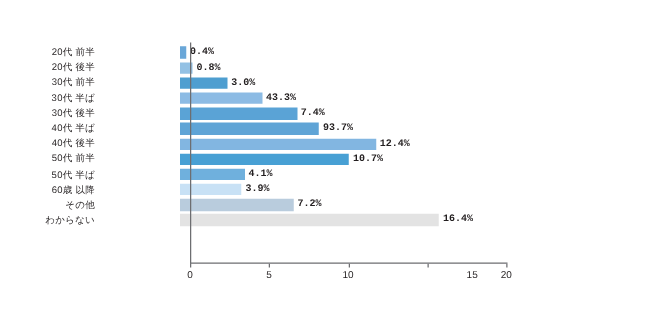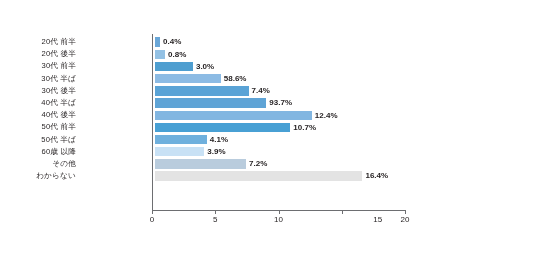--- a/index.html
+++ b/index.html
@@ -51,24 +51,25 @@
     line-height: 12.2px;
     font-size: 7.6px;
     color: #231f20;
     white-space: nowrap;
     letter-spacing: 0.2px;
     text-align: right;
   }
 
   .bar-track {
     position: absolute;
-    left: 155px;
+    left: 144px;
     top: 1.4px;
     height: 9.4px;
     width: 253px;              
+    font-family: Liberation Mono, monospace;
   }
 
   .bar {
     position: absolute;
     left: 0;
     top: 0;
     height: 9.4px;
   }
 
   .bar-value {
@@ -147,21 +148,21 @@
         <div class="bar-track">
           <div class="bar" style="width: 37.95px; background: rgb(78, 158, 208);"></div>
           <div class="bar-value" style="left: 37.95px;">3.0%</div>
         </div>
       </div>
 
       <div class="row">
         <div class="row-label">30代 半ば</div>
         <div class="bar-track">
           <div class="bar" style="width: 65.78px; background: rgb(140, 187, 228);"></div>
-          <div class="bar-value" style="left: 65.78px;">58.6%</div>
+          <div class="bar-value" style="left: 65.78px;">43.3%</div>
         </div>
       </div>
 
       <div class="row">
         <div class="row-label">30代 後半</div>
         <div class="bar-track">
           <div class="bar" style="width: 93.61px; background: rgb(90, 163, 214);"></div>
           <div class="bar-value" style="left: 93.61px;">7.4%</div>
         </div>
       </div>

